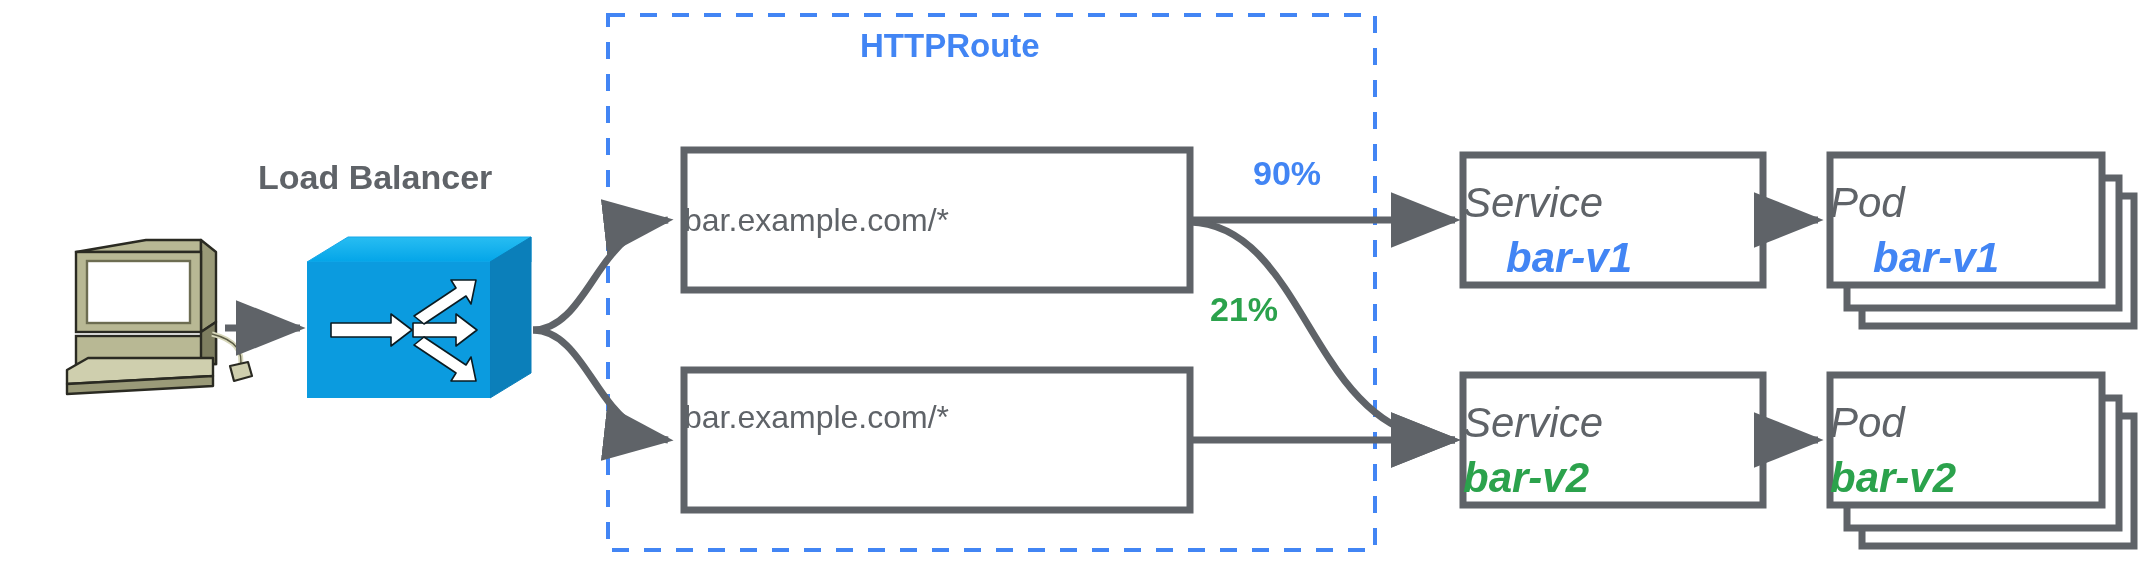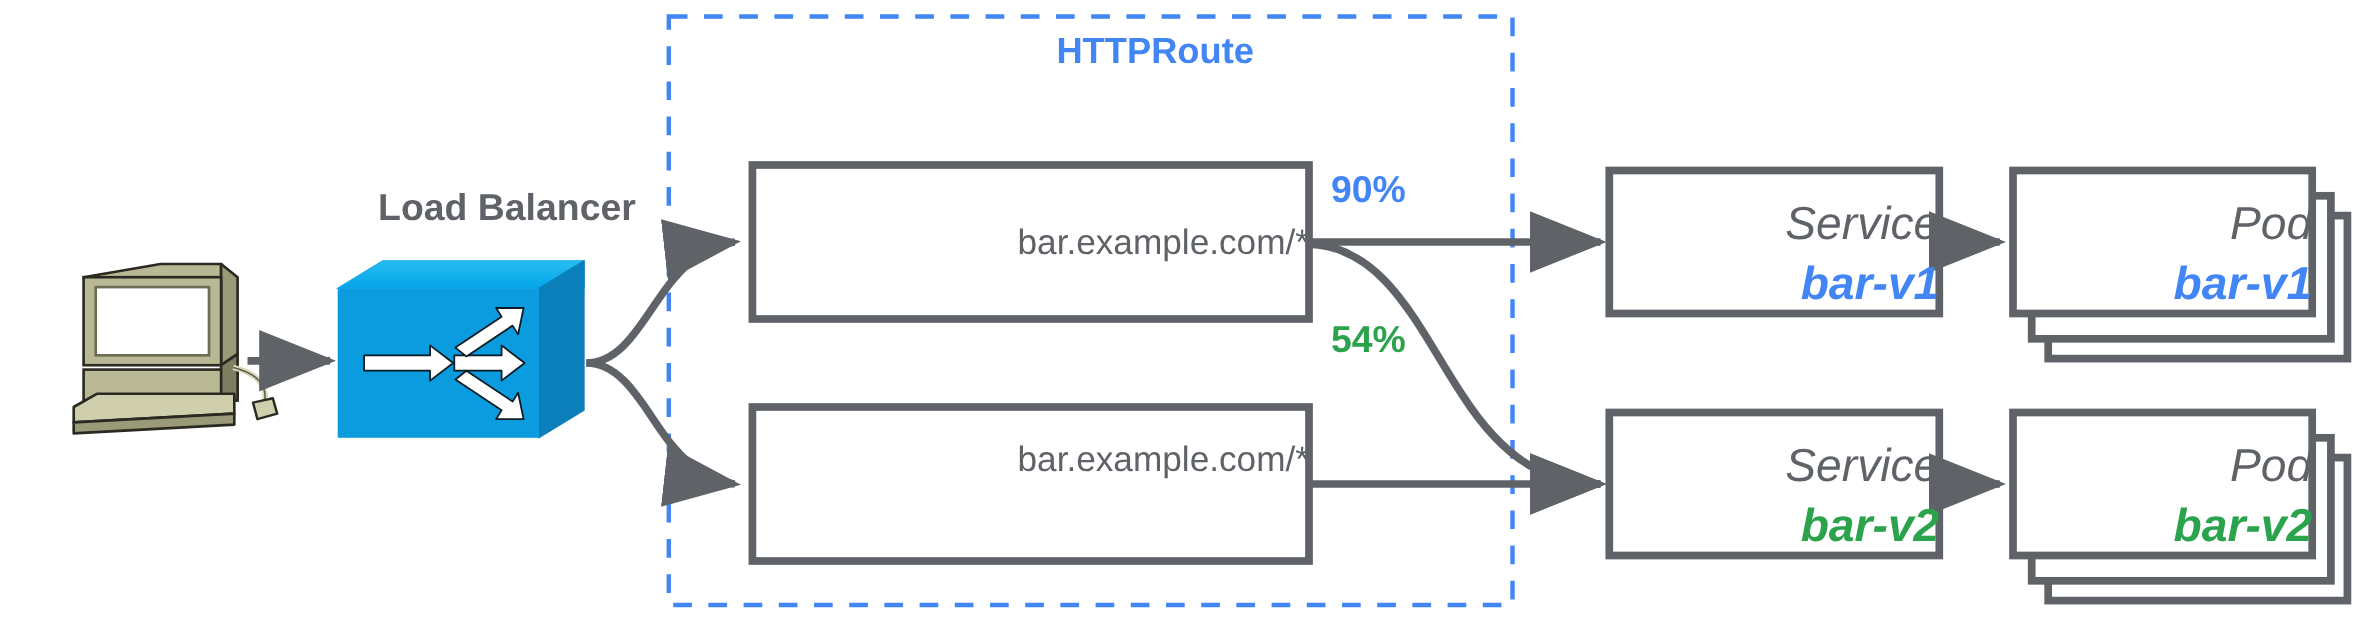--- a/index.html
+++ b/index.html
@@ -20,26 +20,26 @@
   }
   #diagram-svg {
     position: absolute;
     left: 0;
     top: 0;
     width: 2149px;
     height: 573px;
   }
   .node-label {
     position: absolute;
-    text-align: right;
+    text-align: left;
     line-height: 1.28;
     white-space: nowrap;
     pointer-events: none;
   }
-  .txt-blue   { color: #4285f4; }
+  .txt-blue   { color: #4285f4; margin-left: 43px; }
   .txt-green  { color: #2ba24c; }
   .lbl-lb {
     font-size: 34px;
     font-weight: 700;
     color: #5f6368;
   }
   .lbl-group {
     font-size: 33px;
     font-weight: 700;
     color: #4285f4;
@@ -144,36 +144,36 @@
       <rect x="1830" y="155" width="272" height="130" fill="#ffffff" stroke="#5f6368" stroke-width="7"></rect>
     </g>
 
     <g>
       <rect x="1862" y="416" width="272" height="130" fill="#ffffff" stroke="#5f6368" stroke-width="7"></rect>
       <rect x="1847" y="398" width="272" height="130" fill="#ffffff" stroke="#5f6368" stroke-width="7"></rect>
       <rect x="1830" y="375" width="272" height="130" fill="#ffffff" stroke="#5f6368" stroke-width="7"></rect>
     </g>
   </svg>
 
-  <div class="node-label lbl-lb" style="left:258px; top:168px; width:320px;">Load Balancer</div>
+  <div class="node-label lbl-lb" style="left:258px; top:156px; width:320px;">Load Balancer</div>
 
   <div class="node-label lbl-group" style="left:860px; top:24px; width:280px;">
     <span>HTTPRoute</span><br>
   </div>
 
   <div class="node-label lbl-route" style="left:684px; top:199px; width:506px;">
     <span>bar.example.com/*</span>
   </div>
 
   <div class="node-label lbl-route" style="left:684px; top:396px; width:506px;">
     <span>bar.example.com/*</span><br>
   </div>
 
   <div class="node-label lbl-pct txt-blue" style="left:1210px; top:152px; width:150px; text-align:left;">90%</div>
-  <div class="node-label lbl-pct txt-green" style="left:1210px; top:288px; width:150px; text-align:left;">54%</div>
+  <div class="node-label lbl-pct txt-green" style="left:1210px; top:288px; width:150px; text-align:left;">21%</div>
 
   <div class="node-label lbl-box" style="left:1463px; top:175px; width:300px;">
     <span class="kind">Service</span>
     <span class="name txt-blue">bar-v1</span>
   </div>
 
   <div class="node-label lbl-box" style="left:1463px; top:395px; width:300px;">
     <span class="kind">Service</span>
     <span class="name txt-green">bar-v2</span>
   </div>

